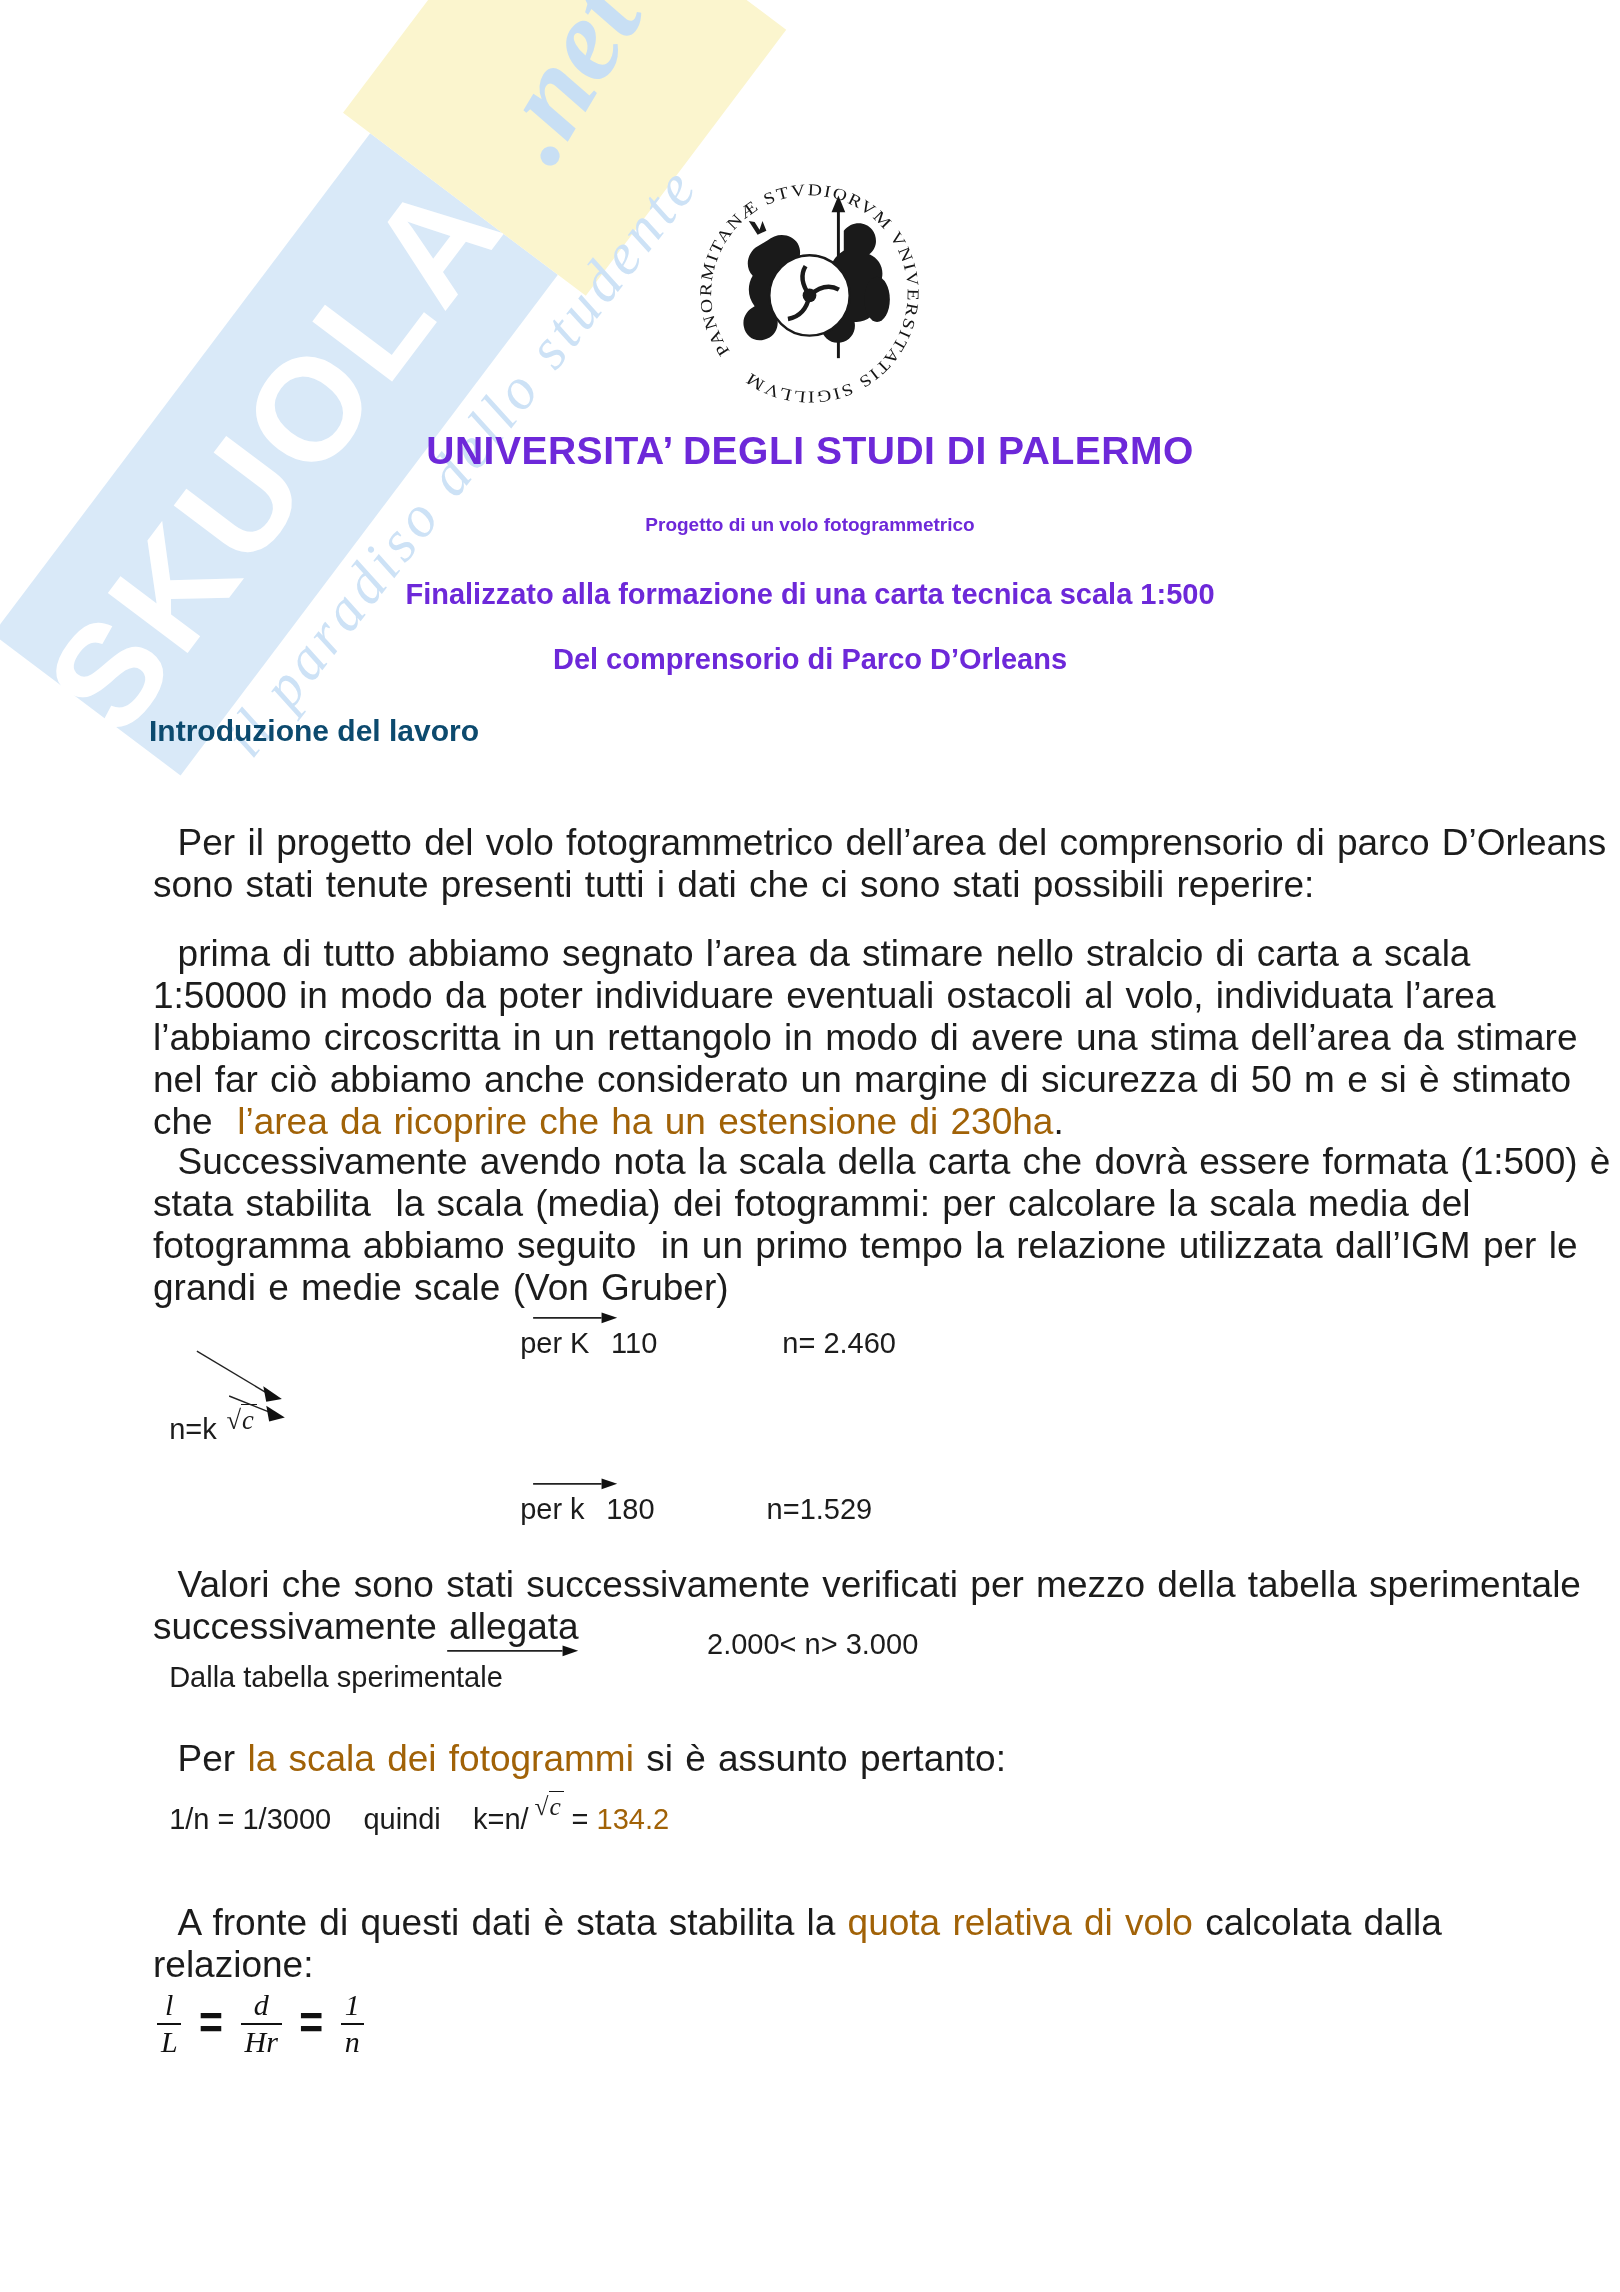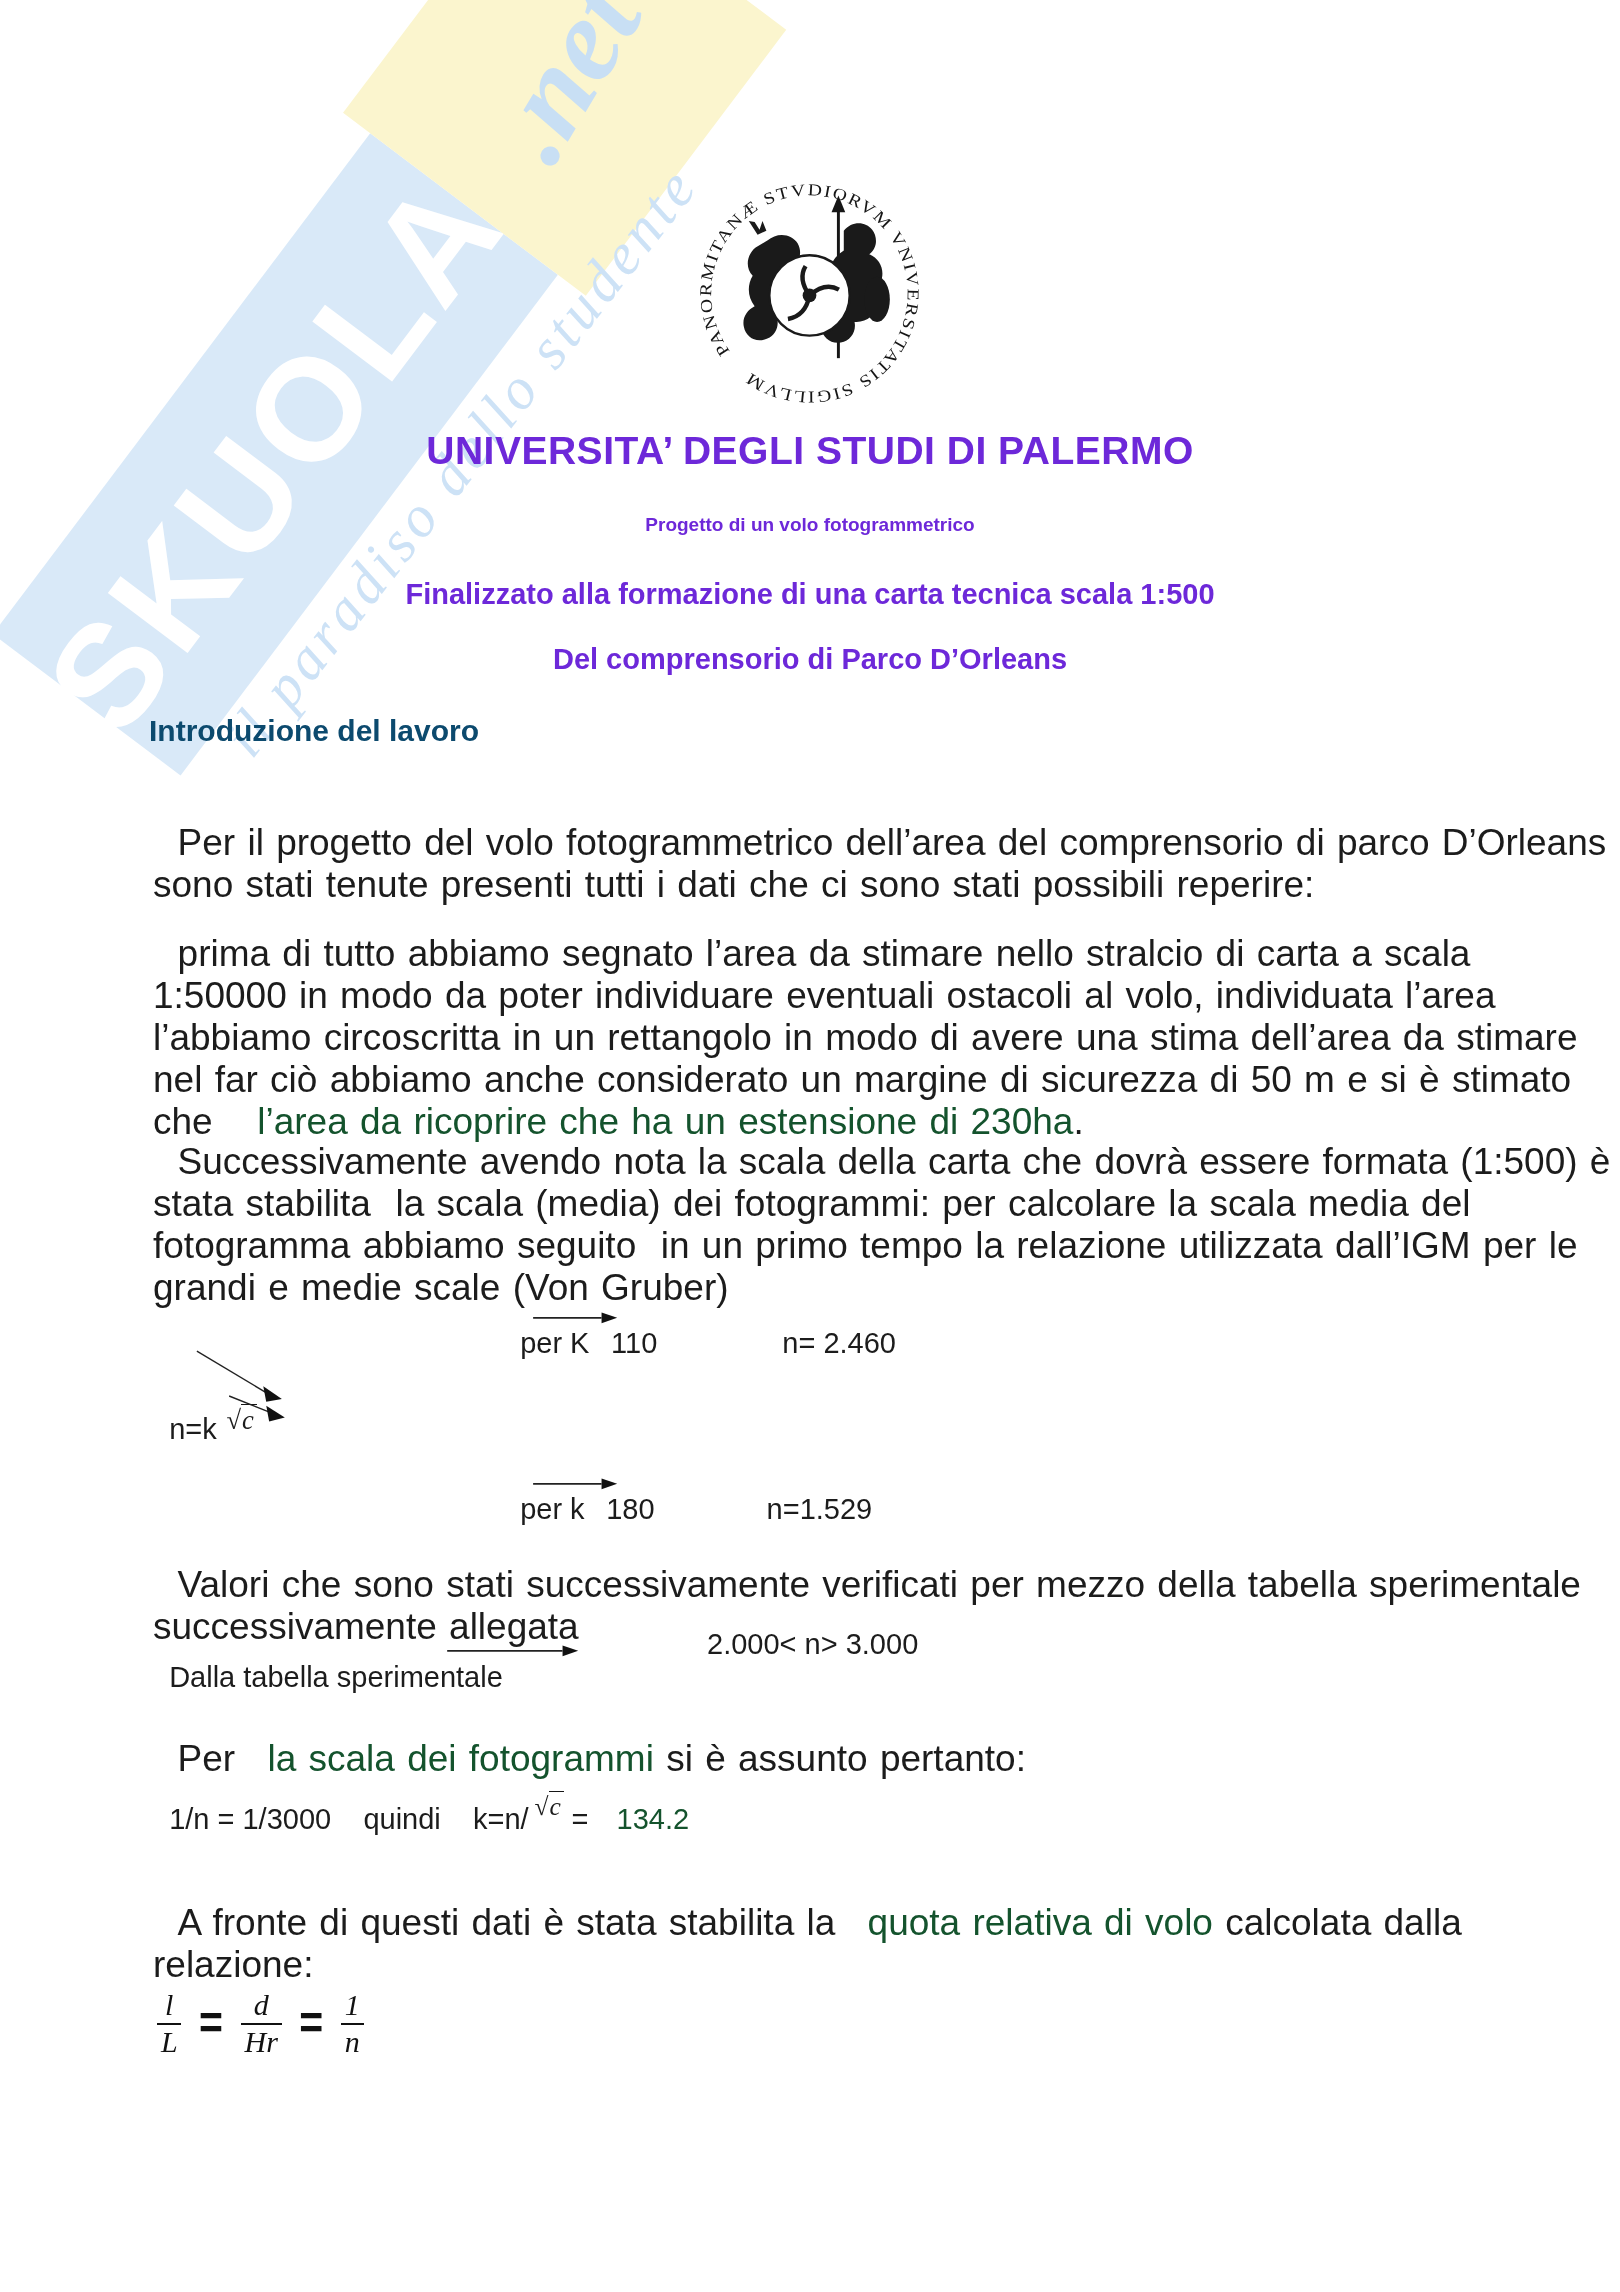--- a/index.html
+++ b/index.html
@@ -27,21 +27,21 @@
   
   .title-row{left:0;right:0;text-align:center;z-index:2;color:#6d28d9;font-weight:bold;}
   .doc-title{top:429px;font-size:39px;letter-spacing:0.5px;}
   .doc-sub1{top:514px;font-size:19px;}
   .doc-sub2{top:578px;font-size:29px;}
   .doc-sub3{top:643px;font-size:29px;}
   .h2{left:149px;top:714px;font-size:30px;font-weight:bold;color:#0c4a6e;z-index:2;}
 
   
   .para{left:153px;font-size:37px;line-height:42px;white-space:pre-wrap;z-index:2;word-spacing:2px;}
-  .accent{color:#14532d;margin-left:20px;}
+  .accent{color:#a16207;}
   .p1{top:780px;}
   .p2{top:891px;}
   .p3{top:1099px;}
   .p4{top:1522px;}
   .p5{top:1696px;}
   .p6{top:1860px;}
 
   
   .fline{font-size:29px;z-index:2;white-space:pre-wrap;}
   .f1{left:504px;top:1294px;}

